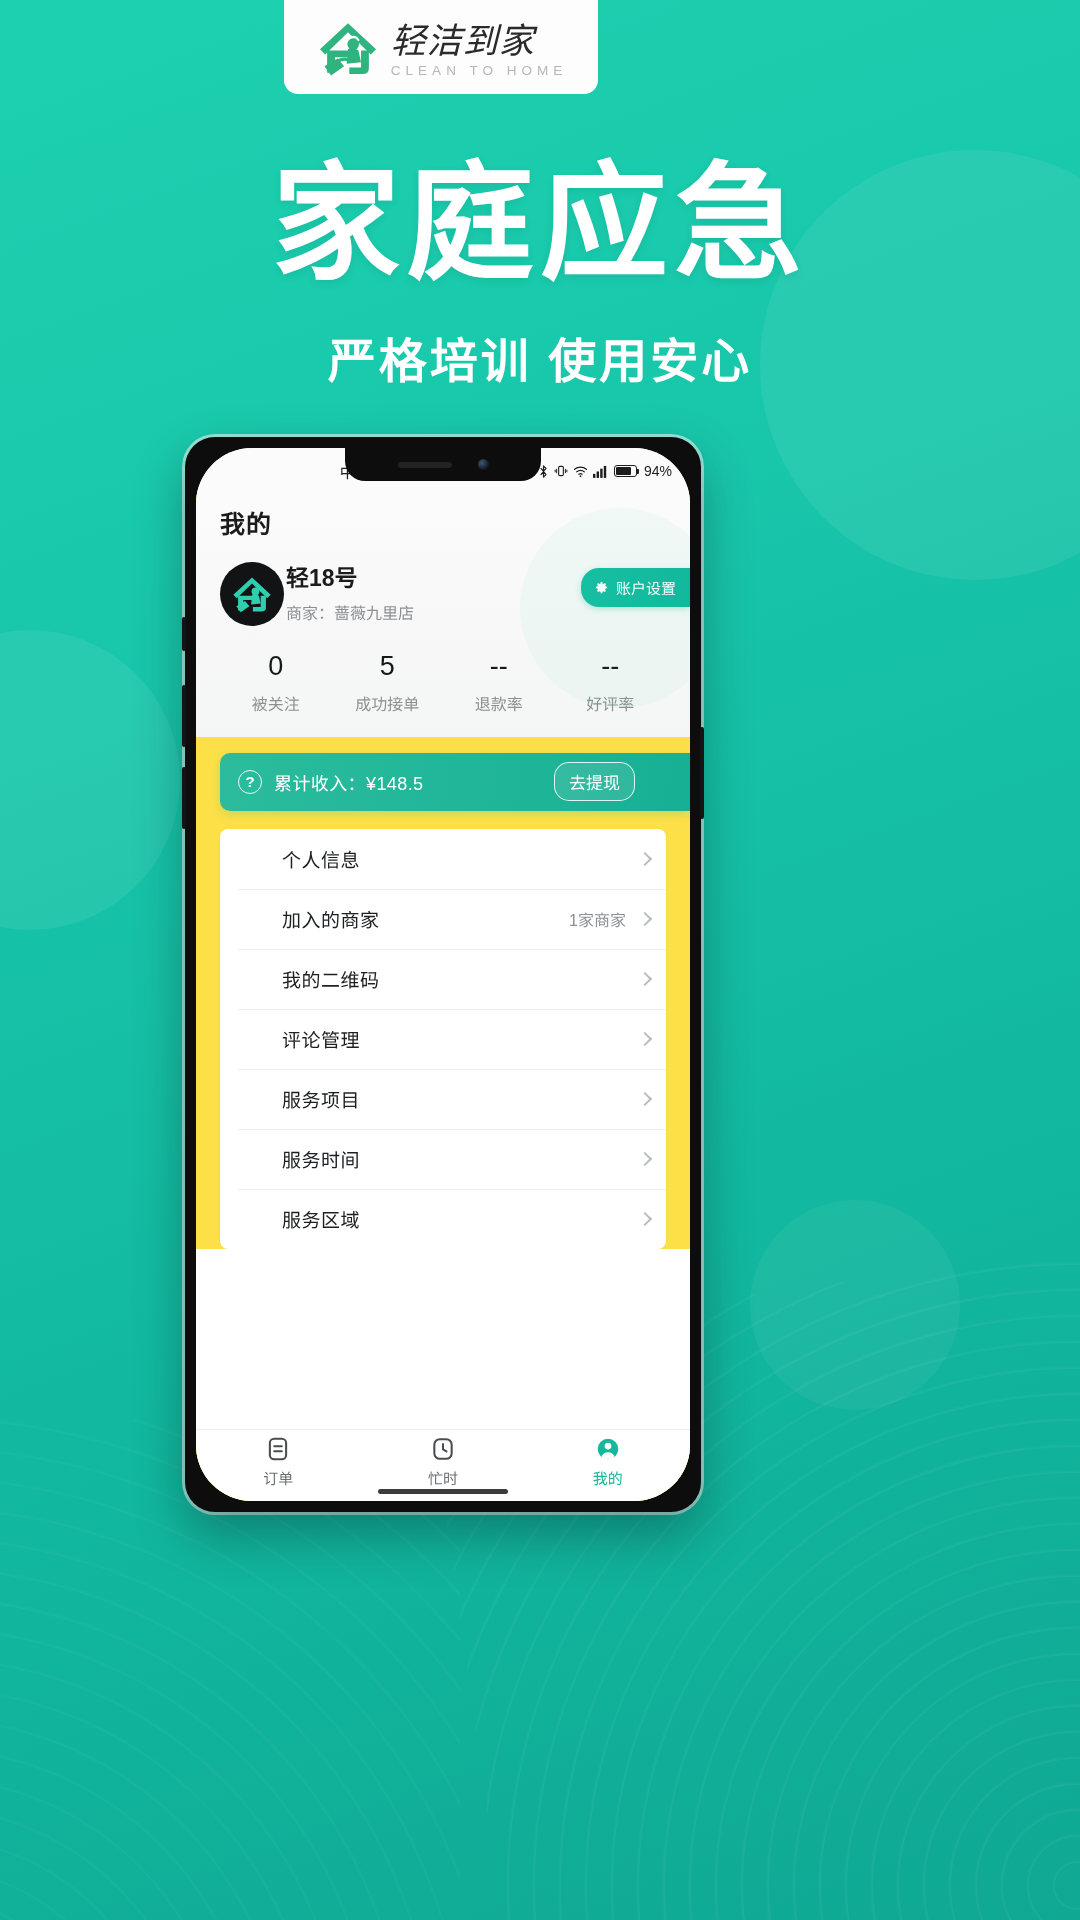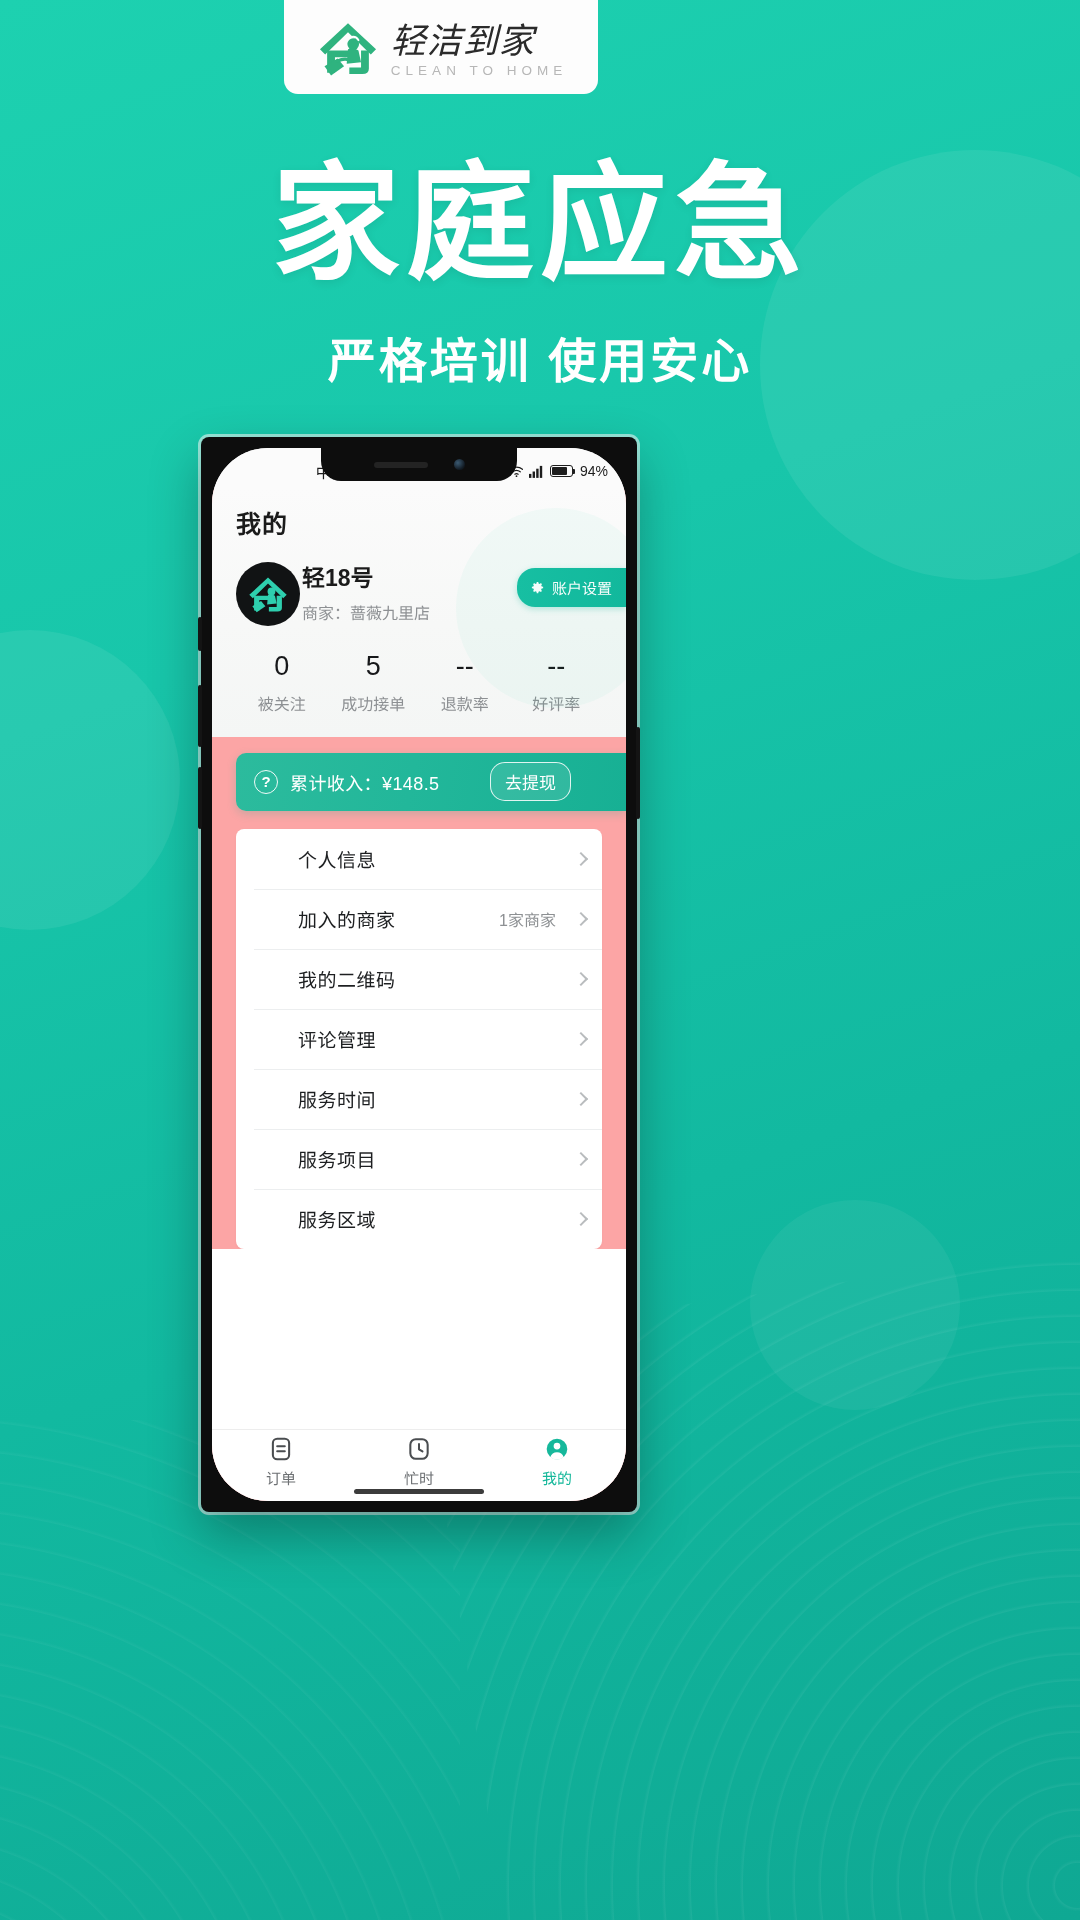--- a/index.html
+++ b/index.html
@@ -73,24 +73,24 @@
   }
   .subline {
     position: absolute; top: 322px; left: 0; width: 1080px;
     text-align: center; color: #ffffff;
     font-size: 48px; font-weight: 700; letter-spacing: 3px;
     font-family: "Liberation Sans", "DejaVu Sans", sans-serif;
   }
 
   
   .phone {
-    position: absolute; left: 201px; top: 437px;
-    width: 436px; height: 1075px;
+    position: absolute; left: 185px; top: 437px;
+    width: 516px; height: 1075px;
     background: #0d0d0d;
-    border-radius: 8px;
+    border-radius: 30px;
     box-shadow: 0 22px 52px rgba(0,0,0,0.30), 0 0 0 3px rgba(255,255,255,0.55);
     padding: 11px;
   }
   .phone-btn { position: absolute; background: #141414; border-radius: 3px; }
   .btn-mute  { left: -3px; top: 180px; width: 4px; height: 34px; }
   .btn-vol1  { left: -3px; top: 248px; width: 4px; height: 62px; }
   .btn-vol2  { left: -3px; top: 330px; width: 4px; height: 62px; }
   .btn-power { right: -3px; top: 290px; width: 4px; height: 92px; }
 
   .screen {
@@ -129,21 +129,21 @@
     content: ""; position: absolute; right: -3.5px; top: 3px;
     width: 2px; height: 5px; background: #1d1d1d; border-radius: 0 1px 1px 0;
   }
   .sb-batt i { position: absolute; left: 1.4px; top: 1.4px; bottom: 1.4px;
                width: 72%; background: #1d1d1d; border-radius: 1px; display: block; }
   .sb-pct { font-size: 14px; margin-left: 2px; }
 
   
   .app {
     flex: 1; display: flex; flex-direction: column;
-    background: #fca5a5; overflow: hidden;
+    background: #fde047; overflow: hidden;
   }
   .hero {
     background: linear-gradient(180deg, #fbfbfb 0%, #f7f8f7 55%, #f4f6f5 100%);
     padding: 16px 24px 0 24px;
     position: relative;
   }
   .hero::after {
     content:""; position:absolute; right:-30px; top:20px;
     width: 200px; height: 200px; border-radius: 50%;
     background: rgba(24,198,170,0.045);
@@ -211,21 +211,21 @@
   .mi {
     display: flex; align-items: center;
     height: 60px; padding: 0 16px 0 18px;
     position: relative;
   }
   .mi + .mi::before {
     content: ""; position: absolute; left: 18px; right: 0; top: 0;
     height: 1px; background: #eceeef;
   }
   .mi-label { font-size: 19px; color: #1d1f21; font-weight: 400; flex: 1; letter-spacing: .5px; margin-left: 44px; }
-  .mi-value { font-size: 16px; color: #8d9093; margin-right: 20px; }
+  .mi-value { font-size: 16px; color: #8d9093; margin-right: 14px; }
   .chev { width: 10px; height: 10px; border-right: 2px solid #b9bcbe;
           border-top: 2px solid #b9bcbe; transform: rotate(45deg); flex: 0 0 auto; }
 
   .spacer { flex: 1; background: #ffffff; }
 
   
   .tabbar {
     flex: 0 0 auto; height: 72px; background: #fff;
     border-top: 1px solid #ededed;
     display: flex; align-items: center; padding-bottom: 8px;
@@ -398,27 +398,27 @@
               <div class="chev"></div>
             </div>
 
             <div class="mi">
               <div class="mi-label">评论管理</div>
               <div class="mi-value"></div>
               <div class="chev"></div>
             </div>
 
             <div class="mi">
+              <div class="mi-label">服务项目</div>
+              <div class="mi-value"></div>
+              <div class="chev"></div>
+            </div>
+
+            <div class="mi">
               <div class="mi-label">服务时间</div>
-              <div class="mi-value"></div>
-              <div class="chev"></div>
-            </div>
-
-            <div class="mi">
-              <div class="mi-label">服务项目</div>
               <div class="mi-value"></div>
               <div class="chev"></div>
             </div>
 
             <div class="mi">
               <div class="mi-label">服务区域</div>
               <div class="mi-value"></div>
               <div class="chev"></div>
             </div>
 

